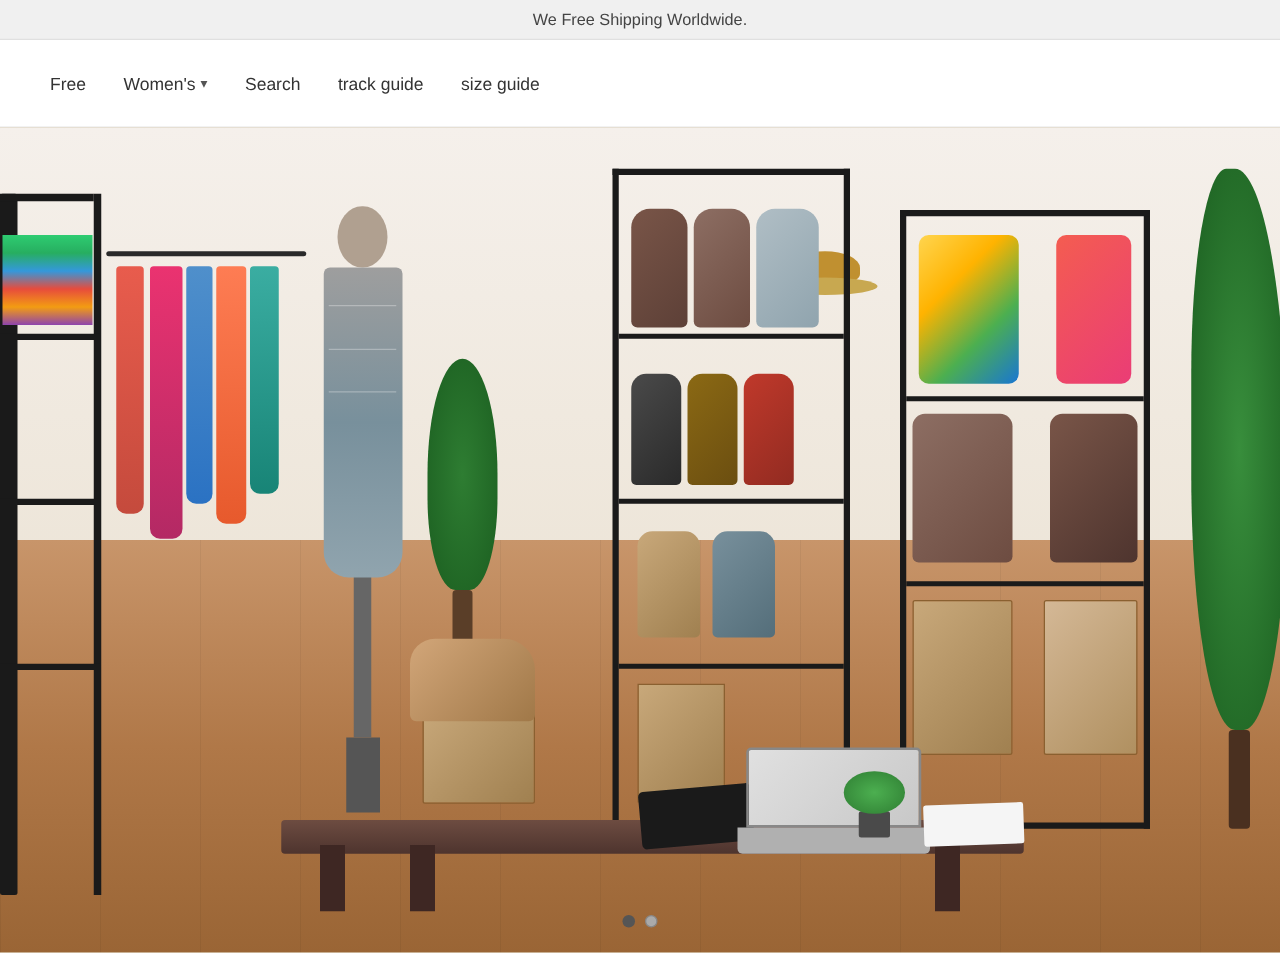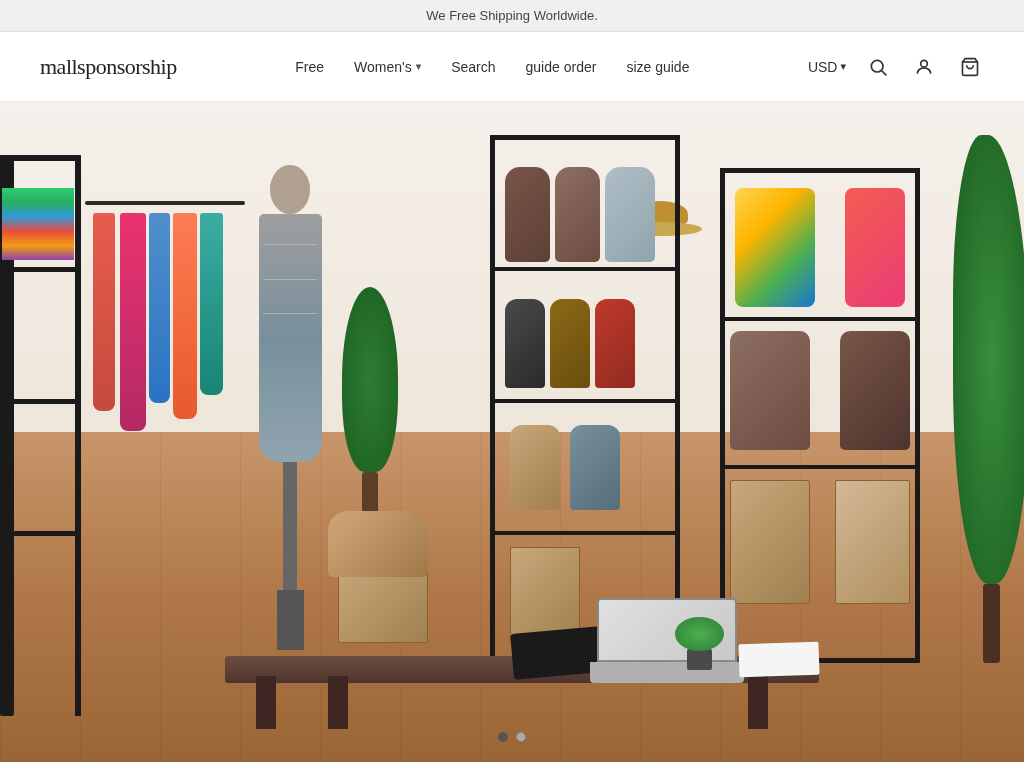--- a/index.html
+++ b/index.html
@@ -227,55 +227,29 @@
     }
   </style>
 </head>
 <body>
 
 <div class="top-banner">
   <span>We Free Shipping Worldwide.</span>
 </div>
 
 <header class="header">
-  <div class="logo">mallsponsorship</div>
 
   <nav class="nav">
     <a>Free</a>
     <a class="womens">Women's</a>
     <a>Search</a>
-    <a>guide order</a>
+    <a>track guide</a>
     <a>size guide</a>
   </nav>
 
-  <div class="header-icons">
-    <button class="currency-btn">USD</button>
-
-    <button class="icon-btn">
-      <svg class="search-svg" viewBox="0 0 24 24" fill="none" stroke="#333" stroke-width="2">
-        <circle cx="11" cy="11" r="7"></circle>
-        <line x1="16.5" y1="16.5" x2="22" y2="22"></line>
-      </svg>
-    </button>
-
-    <button class="icon-btn">
-      <svg class="user-svg" viewBox="0 0 24 24" fill="none" stroke="#333" stroke-width="2">
-        <circle cx="12" cy="8" r="4"></circle>
-        <path d="M4 20c0-4 3.6-7 8-7s8 3 8 7"></path>
-      </svg>
-    </button>
-
-    <button class="icon-btn">
-      <svg class="cart-svg" viewBox="0 0 24 24" fill="none" stroke="#333" stroke-width="2">
-        <path d="M6 2L3 6v14a2 2 0 002 2h14a2 2 0 002-2V6l-3-4z"></path>
-        <line x1="3" y1="6" x2="21" y2="6"></line>
-        <path d="M16 10a4 4 0 01-8 0"></path>
-      </svg>
-    </button>
-  </div>
 </header>
 
 <section class="hero">
   <div class="hero-bg">
 
     <div class="wall"></div>
 
     <div class="floor"></div>
 
     <div style="position:absolute;left:0;top:8%;width:14px;height:85%;background:#1a1a1a;border-radius:2px;"></div>

